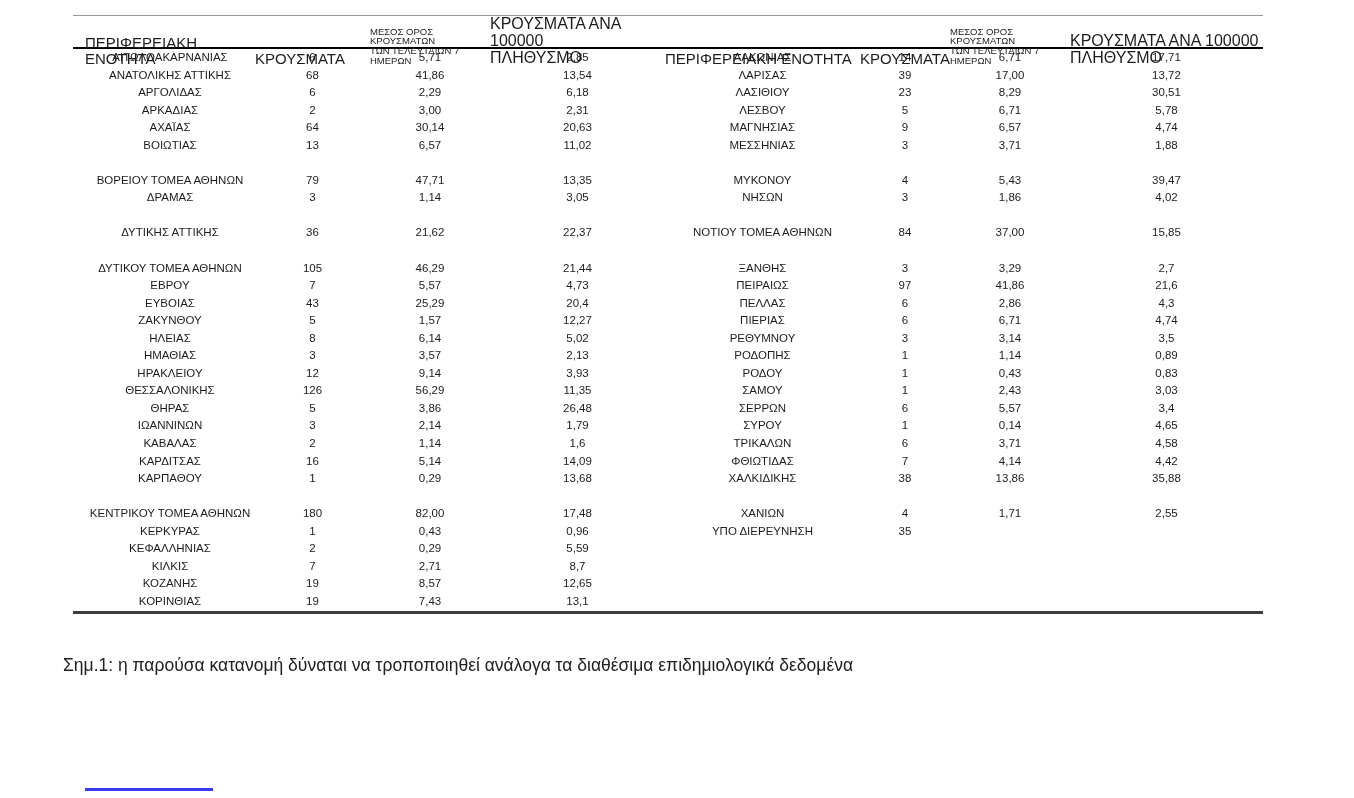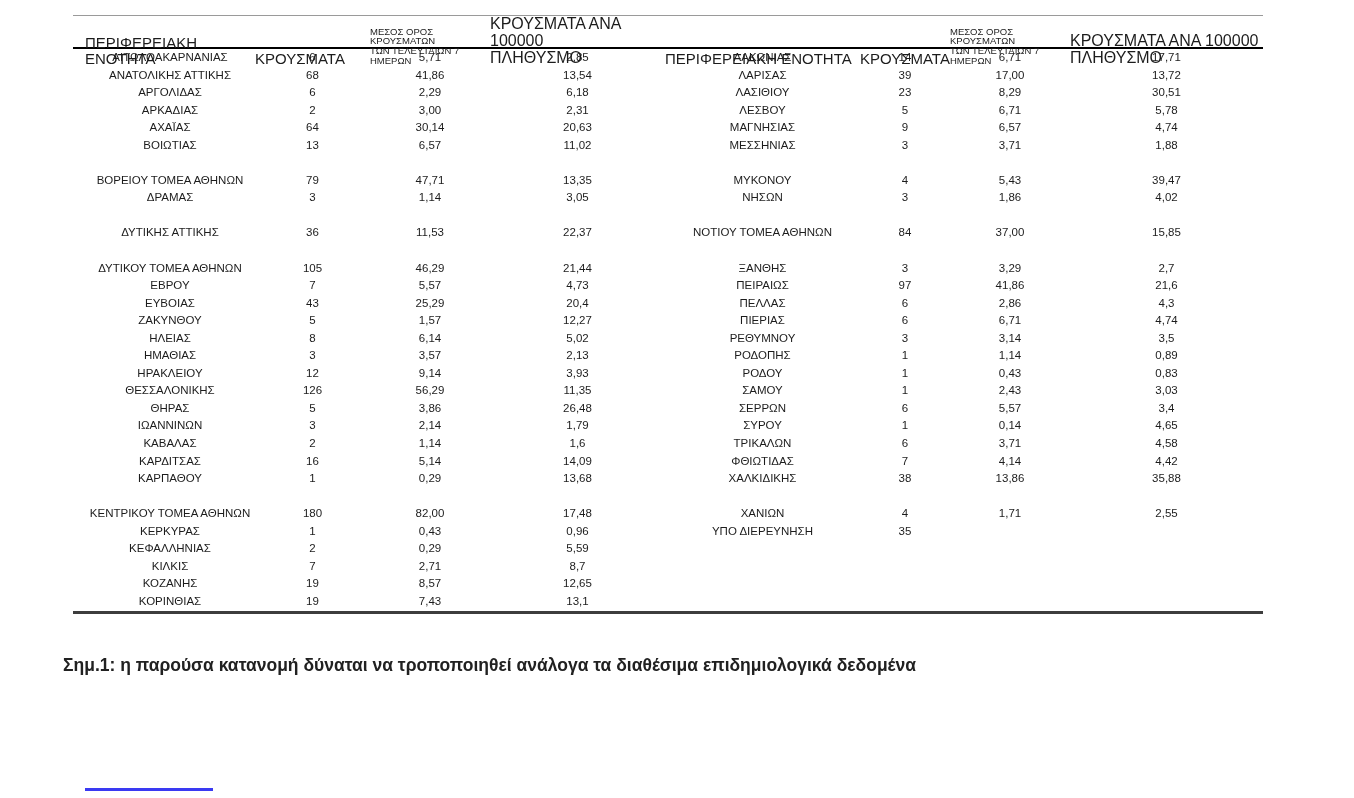--- a/index.html
+++ b/index.html
@@ -42,21 +42,21 @@
   }
   .cell {
     text-align: center;
     font-size: 11.5px;
     line-height: 17.56px;
     white-space: nowrap;
     overflow: visible;
   }
   .cell.italic { }
 
-  .notes { position: absolute; left: 63px; top: 655px; font-weight: bold; }
+  .notes { position: absolute; left: 63px; top: 655px; }
   .note {
     font-size: 17.5px;
     color: #212121;
     margin-bottom: 28px;
     white-space: nowrap;
   }
 
   .blue-rule {
     position: absolute;
     left: 85px; top: 788px;
@@ -205,21 +205,21 @@
           <span class="cell"></span>
           <span class="cell"></span>
           <span class="cell"></span>
           <span class="cell"></span>
           <span class="cell"></span>
         </div>
         <div class="data-row">
           <span class="cell"></span>
           <span class="cell">ΔΥΤΙΚΗΣ ΑΤΤΙΚΗΣ</span>
           <span class="cell">36</span>
-          <span class="cell">11,53</span>
+          <span class="cell">21,62</span>
           <span class="cell">22,37</span>
           <span class="cell">ΝΟΤΙΟΥ ΤΟΜΕΑ ΑΘΗΝΩΝ</span>
           <span class="cell">84</span>
           <span class="cell">37,00</span>
           <span class="cell">15,85</span>
         </div>
         <div class="data-row">
           <span class="cell"></span>
           <span class="cell"></span>
           <span class="cell"></span>

